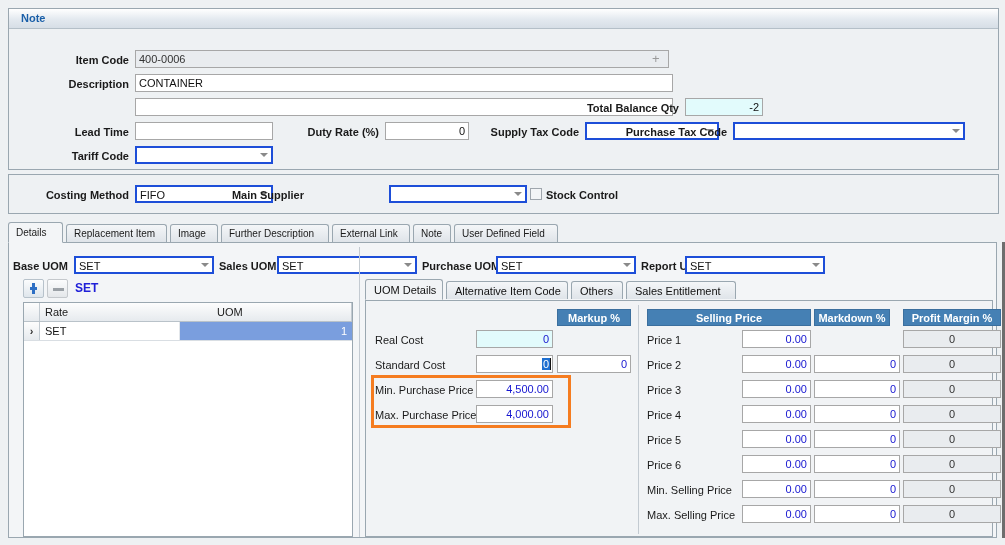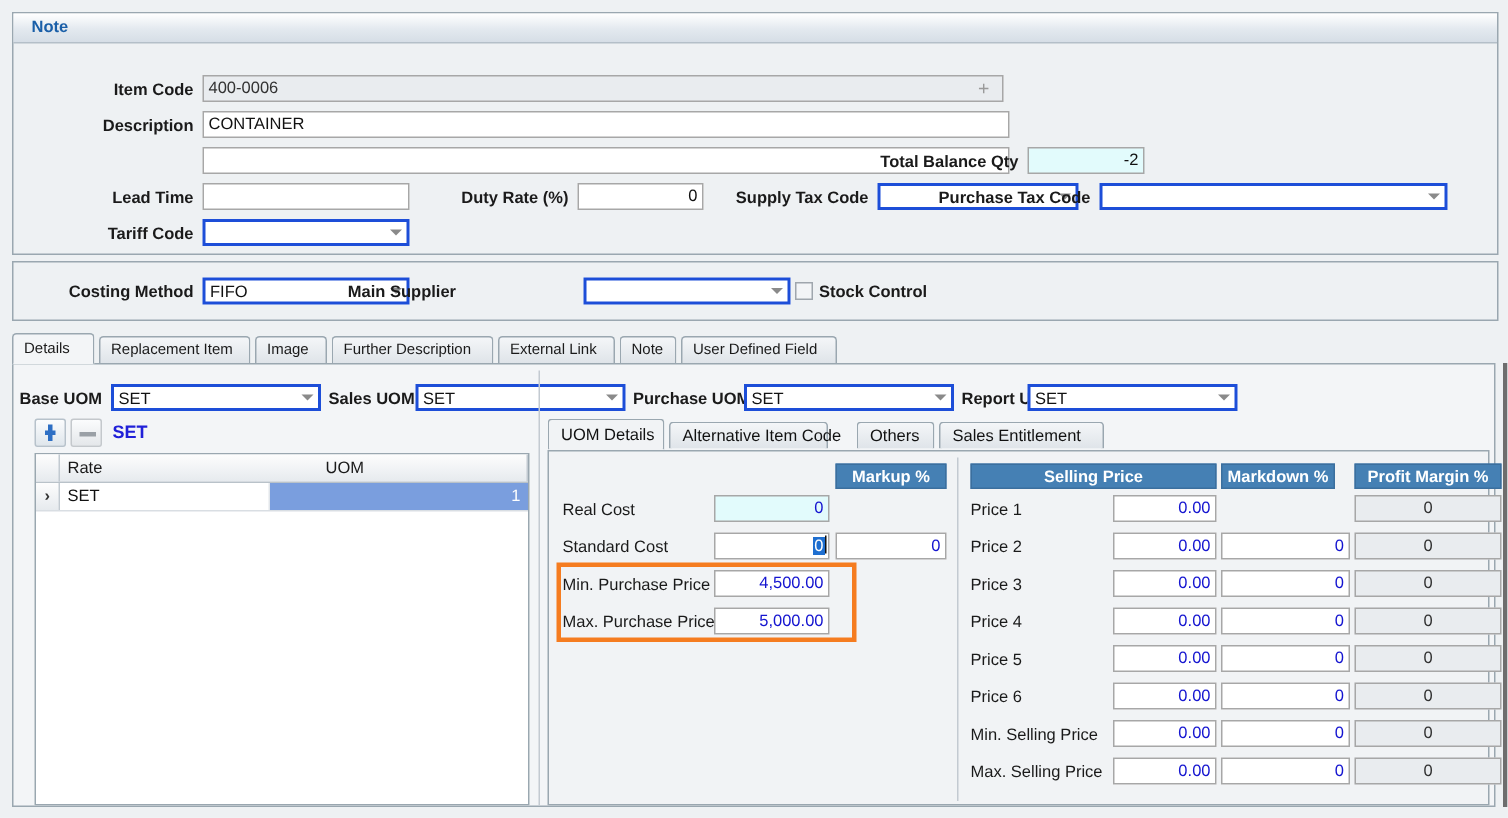--- a/index.html
+++ b/index.html
@@ -216,21 +216,21 @@
         <div class="gind">›</div>
         <div class="gc" style="width:140px;border-right:1px solid #e2e6ea;">SET</div>
         <div class="gc sel" style="width:172px;">1</div>
       </div>
     </div>
 
     <div class="vsep" style="left:350px;top:4px;height:290px;"></div>
 
     <div style="position:absolute;left:356px;top:36px;width:628px;height:21px;padding-left:40px;">
       <div class="itab sel" style="left:0px;width:78px;">UOM Details</div>
-      <div class="itab" style="left:81px;width:106px;">Alternative Item Code</div>
+      <div class="itab" style="left:81px;width:122px;">Alternative Item Code</div>
       <div class="itab" style="left:206px;width:52px;">Others</div>
       <div class="itab" style="left:261px;width:110px;">Sales Entitlement</div>
     </div>
 
     <div style="position:absolute;left:356px;top:57px;width:628px;height:237px;
                 box-sizing:border-box;border:1px solid #9aa7b0;background:#f1f3f5;">
 
       <div class="phdr" style="left:191px;top:8px;width:74px;">Markup %</div>
 
       <div class="prowlbl" style="left:9px;top:31px;">Real Cost</div>
@@ -239,21 +239,21 @@
       <div class="prowlbl" style="left:9px;top:56px;">Standard Cost</div>
       <div class="fld num" style="left:110px;top:54px;width:77px;height:18px;padding-right:1px;">
         <span style="background:#1f6fd0;color:#fff;padding:0 1px;">0</span><span style="display:inline-block;width:1px;height:12px;background:#111;vertical-align:-2px;"></span>
       </div>
       <div class="fld num blue" style="left:191px;top:54px;width:74px;height:18px;">0</div>
 
       <div class="prowlbl" style="left:9px;top:81px;">Min. Purchase Price</div>
       <div class="fld num blue" style="left:110px;top:79px;width:77px;height:18px;">4,500.00</div>
 
       <div class="prowlbl" style="left:9px;top:106px;">Max. Purchase Price</div>
-      <div class="fld num blue" style="left:110px;top:104px;width:77px;height:18px;">5,000.00</div>
+      <div class="fld num blue" style="left:110px;top:104px;width:77px;height:18px;">4,000.00</div>
 
       <div class="orangebox" style="left:5px;top:74px;width:200px;height:53px;"></div>
 
       <div class="phdr" style="left:281px;top:8px;width:164px;">Selling Price</div>
       <div class="phdr" style="left:448px;top:8px;width:76px;">Markdown %</div>
       <div class="phdr" style="left:537px;top:8px;width:98px;">Profit Margin %</div>
 
       <div class="prowlbl" style="left:281px;top:31px;">Price 1</div>
       <div class="fld num blue" style="left:376px;top:29px;width:69px;height:18px;">0.00</div>
       <div class="fld ro num" style="left:537px;top:29px;width:98px;height:18px;text-align:center;">0</div>

